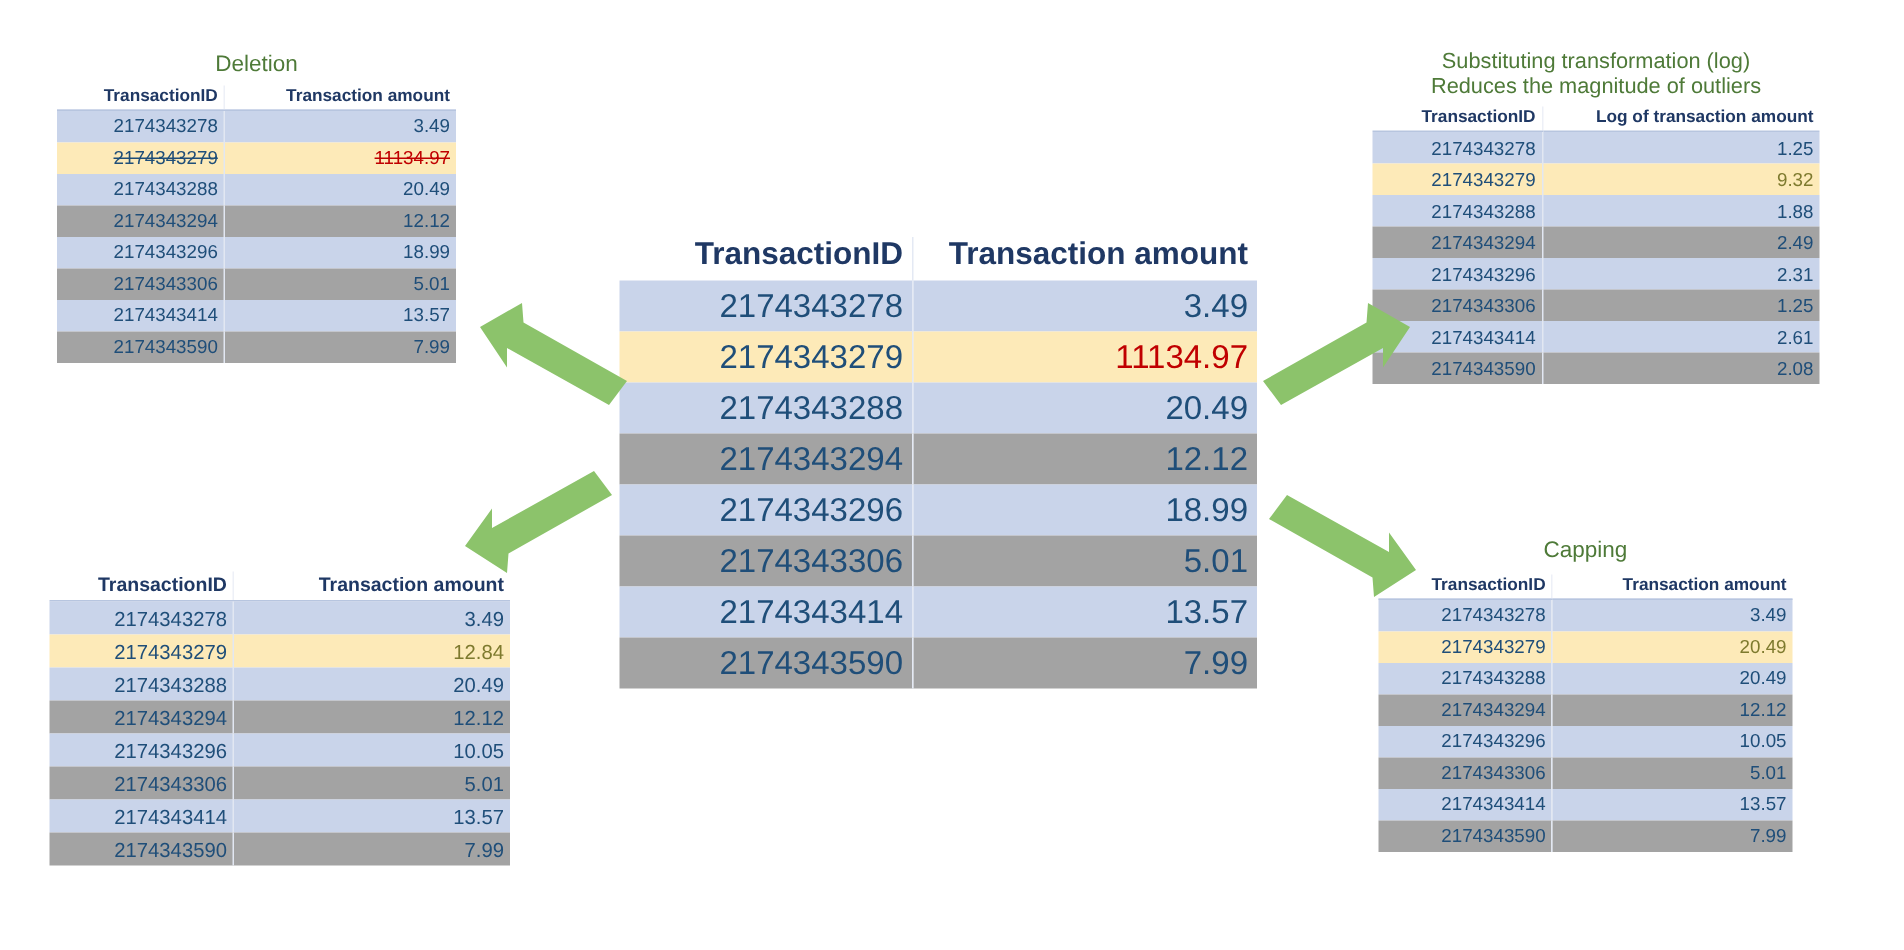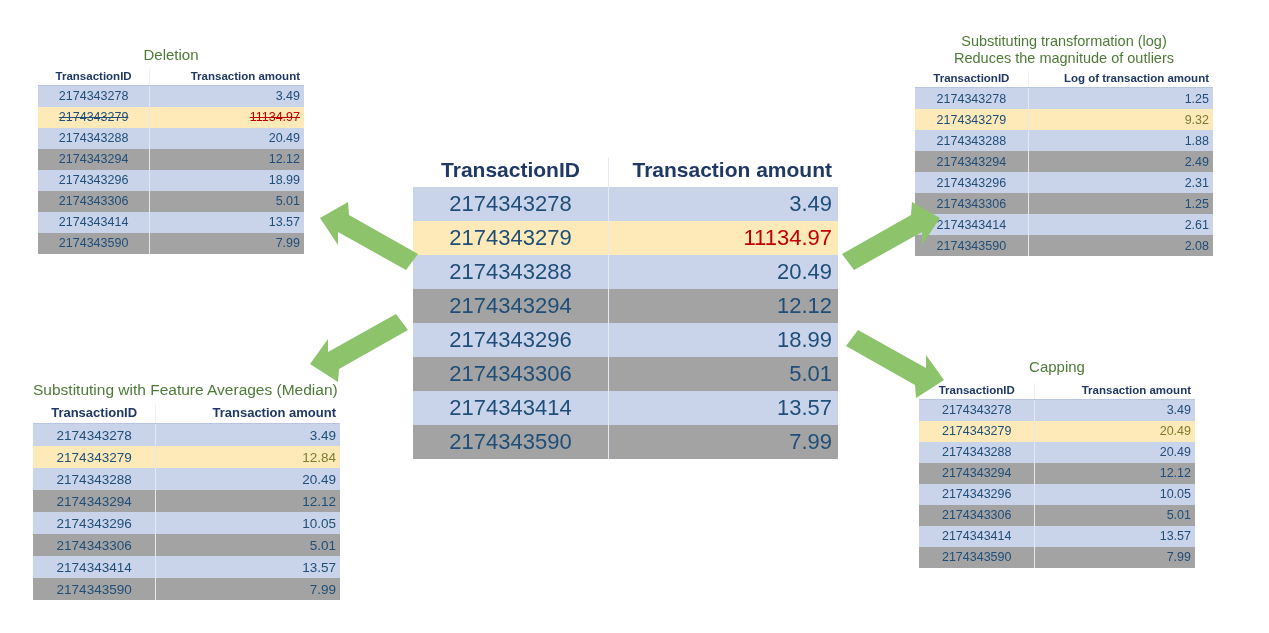--- a/index.html
+++ b/index.html
@@ -42,21 +42,21 @@
     font-weight: bold;
     padding: 1px 4px 3px 4px;
     border-bottom: 1.5px solid #B7C5DF;
     white-space: nowrap;
   }
   .tbl td {
     color: #1F4E79;
     padding: 1px 4px;
     white-space: nowrap;
   }
-  .tbl th.c-id, .tbl td.c-id { text-align: center; }
+  .tbl th.c-id, .tbl td.c-id { text-align: right; }
   .tbl th.c-val, .tbl td.c-val { text-align: right; }
   .tbl td.c-val { border-left: 1px solid #E2E7F2; }
   .tbl th.c-val { border-left: 1px solid #EDF0F7; }
 
   tr.band td { background: #C9D4EA; }
   tr.plain td { background: #a3a3a3; }
   tr.hl td { background: #FDEAB8 !important; }
 
   td.red { color: #C00000; margin-top: 19px; }
   td.strike { text-decoration: line-through; }
@@ -84,21 +84,21 @@
   #main-table-block col.k2 { width: 54%; }
 
   
   .small .tbl th { font-size: 11.5px; }
   .small .tbl td { font-size: 12.5px; height: 19px; }
   .small col.k1 { width: 42%; }
   .small col.k2 { width: 58%; }
 
   #deletion-block {
     left: 38px;
-    top: 46px;
+    top: 34px;
     width: 266px;
   }
   #deletion-block .title { font-size: 15px; margin-bottom: 5px; }
 
   #logtransform-block {
     left: 915px;
     top: 33px;
     width: 298px;
   }
   #logtransform-block .title { font-size: 14.5px; margin-bottom: 4px; }
@@ -282,21 +282,20 @@
           </tr>
           <tr class="plain">
             <td class="c-id">2174343590</td>
             <td class="c-val">2.08</td>
           </tr>
         </tbody>
     </table>
   </div>
 
   <div class="tblock small" id="median-block">
-    <div class="title">Substituting with Feature Averages (Median)</div>
     <table class="tbl">
       <colgroup>
           <col class="k1">
           <col class="k2">
         </colgroup>
       <thead>
         <tr>
           <th class="c-id">TransactionID</th>
           <th class="c-val">Transaction amount</th>
         </tr>

